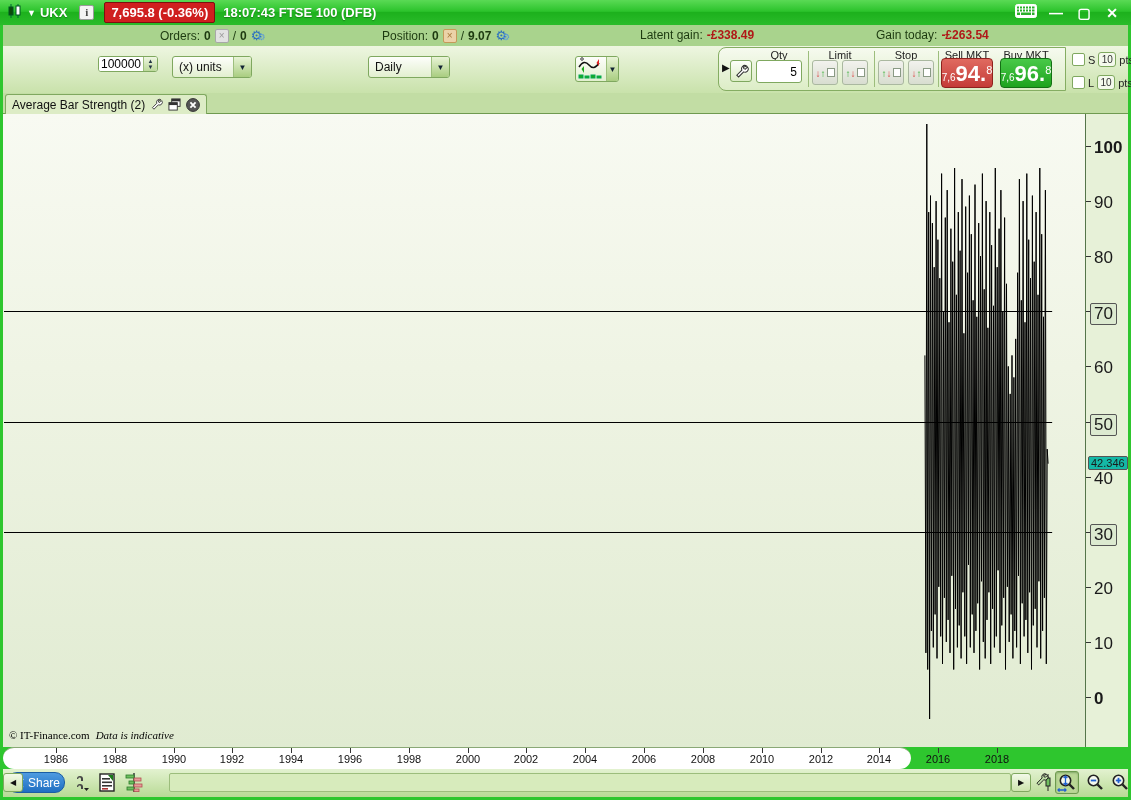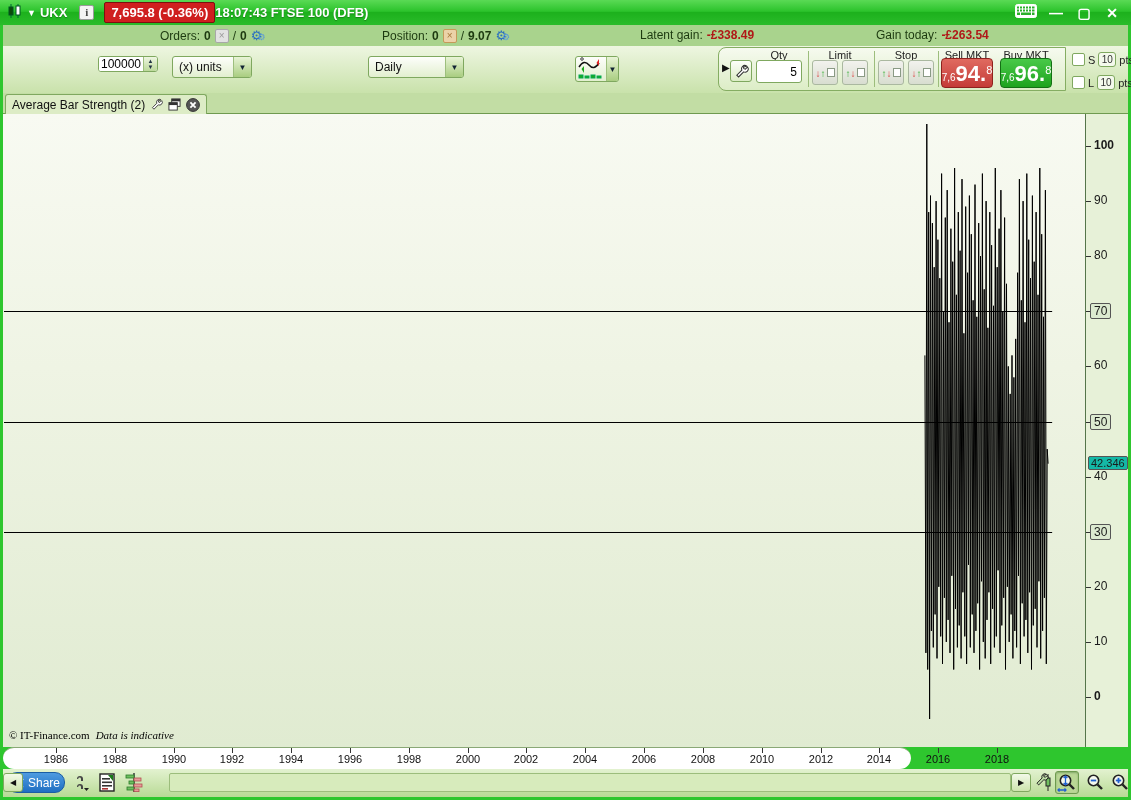--- a/index.html
+++ b/index.html
@@ -11,21 +11,21 @@
   #titlebar { left:0; top:0; width:1131px; height:25px;
     background:linear-gradient(#5ada55 0%, #2cc32c 45%, #1db11d 50%, #2abc2a 100%);
     display:flex; align-items:center; color:#fff; }
   #titlebar .ttxt { font-weight:bold; font-size:13px; text-shadow:0 1px 1px rgba(0,60,0,.4); }
   #candle-ic { margin-left:7px; }
   #sym-caret { font-size:9px; margin:0 4px 0 4px; }
   #info-btn { width:15px; height:15px; background:#f4f4f4; border:1px solid #9a9a9a; border-radius:2px;
     color:#444; font-weight:bold; font-size:11px; text-align:center; line-height:13px; margin-left:12px; font-family:"Liberation Serif",serif;}
   #price-badge { margin-left:10px; background:#cf1f1f; border:1px solid #7d0f0f; border-radius:2px;
     padding:2px 6px; font-weight:bold; font-size:13px; }
-  #tb-time { margin-left:0; }
+  #tb-time { margin-left:8px; }
   #tb-right { margin-left:auto; display:flex; align-items:center; gap:10px; margin-right:10px; }
   .winbtn { color:#fff; font-weight:bold; font-size:14px; width:18px; text-align:center; cursor:default; }
 
   
   #statusrow { left:3px; top:25px; width:1125px; height:21px; background:#a9d38d; color:#1d3a10; font-size:12px; }
   .srgroup { position:absolute; top:3px; display:flex; align-items:center; gap:4px; }
   .srgroup b { font-weight:bold; }
   .mini-x { width:14px; height:14px; border:1px solid #a8a8a8; background:#e2e2e2; color:#9a9a9a;
     font-size:10px; line-height:12px; text-align:center; border-radius:2px; }
   .mini-x.tan { background:#ecd2a8; border-color:#c49a58; color:#a8783a; }
@@ -79,21 +79,21 @@
     border:1px solid #7fa85f; border-bottom:none; border-radius:3px 3px 0 0; display:flex; align-items:center; padding:0 6px; gap:5px; }
   #indicator-tab .tlabel { font-size:12px; color:#111; }
   .tabicon { display:flex; align-items:center; }
 
   
   #chart { left:3px; top:114px; width:1125px; height:633px;
     background:linear-gradient(180deg,#f8faf2 0%, #eff4e4 40%, #e0ebd1 100%); }
   #chart-svg { position:absolute; left:0; top:0; }
   #yaxis { position:absolute; left:1082px; top:0; width:43px; height:633px; background:#e7f1d8; border-left:1px solid #55754a; }
   .ytick { position:absolute; left:0; width:5px; height:1px; background:#333; }
-  .ylab { position:absolute; left:8px; font-size:12px; color:#1a1a1a; }
+  .ylab { position:absolute; left:8px; font-size:17px; color:#1a1a1a; }
   .ylab.bold { font-weight:bold; }
   .ylab.box { background:#dcead0; border:1px solid #555; border-radius:2px; padding:0 3px; left:4px; }
   .ylab.cur { background:#14b8a6; border:1px solid #555; border-radius:2px; padding:0 2px; left:2px; font-size:11px; }
   #attribution { position:absolute; left:6px; top:615px; font-size:11px; color:#000;font-family:Liberation Serif, serif; }
   #attribution .ital { font-style:italic; margin-left:6px; }
 
   
   #xband { left:3px; top:747px; width:908px; height:22px; background:#fff; border-top:1px solid #8aa876;border-radius:11px; }
   .xtick { position:absolute; top:0; width:1px; height:5px; background:#333; }
   .xlab { position:absolute; top:5px; font-size:11px; color:#111; transform:translateX(-50%); }
@@ -193,21 +193,21 @@
     <span>▲</span>
       <span>▼</span>
   </span>
 </div>
 
 <div class="dropdown abs" style="left:172px; top:56px; width:80px;">
   <span class="dval">(x) units</span>
   <span class="dbtn">▼</span>
 </div>
 
-<div class="dropdown abs" style="left:368px; top:56px; width:96px;">
+<div class="dropdown abs" style="left:368px; top:56px; width:82px;">
   <span class="dval">Daily</span>
   <span class="dbtn">▼</span>
 </div>
 
 <div class="dropdown abs" id="indic-btn">
   <span class="dval">
     <svg width="26" height="22" viewBox="0 0 26 22">
       <path d="M2 2h4M4 0v4" stroke="#8a8a8a" stroke-width="2"></path>
       <path d="M1 10 Q6 2 11 8 T21 6" fill="none" stroke="#111" stroke-width="1.5"></path>
       <path d="M21 2 l0 7 -2.5 -3 z" fill="#d22"></path>

